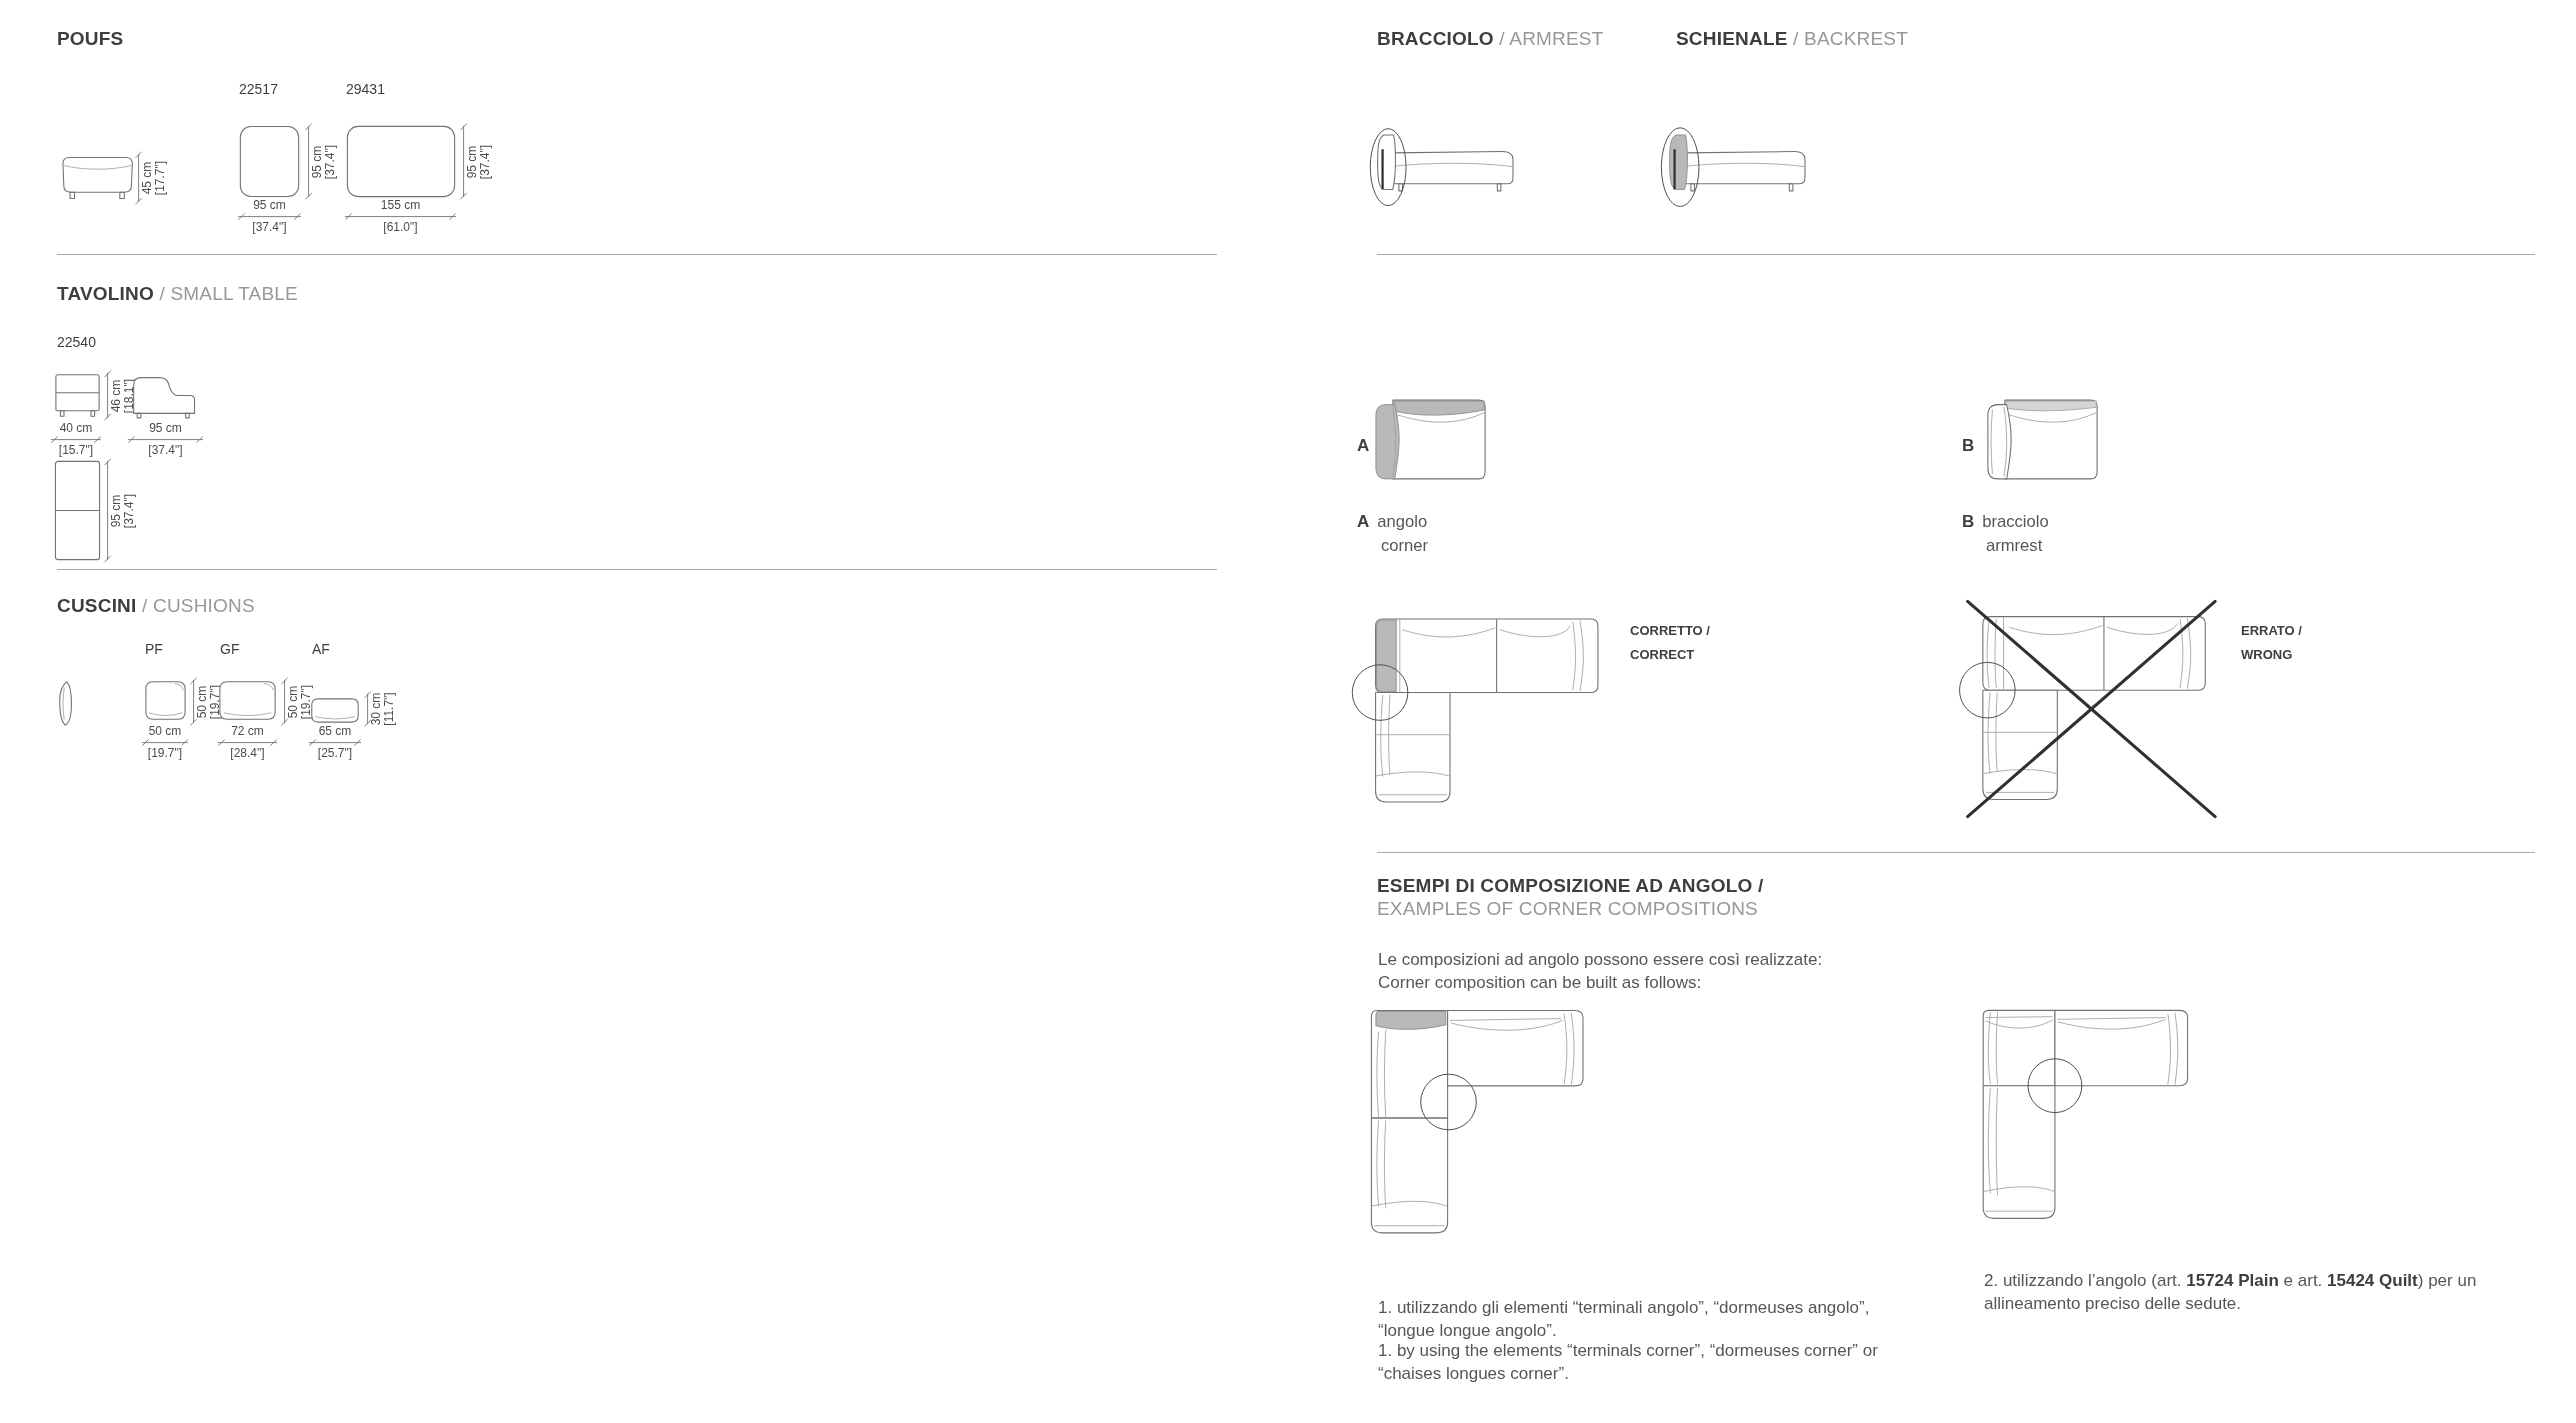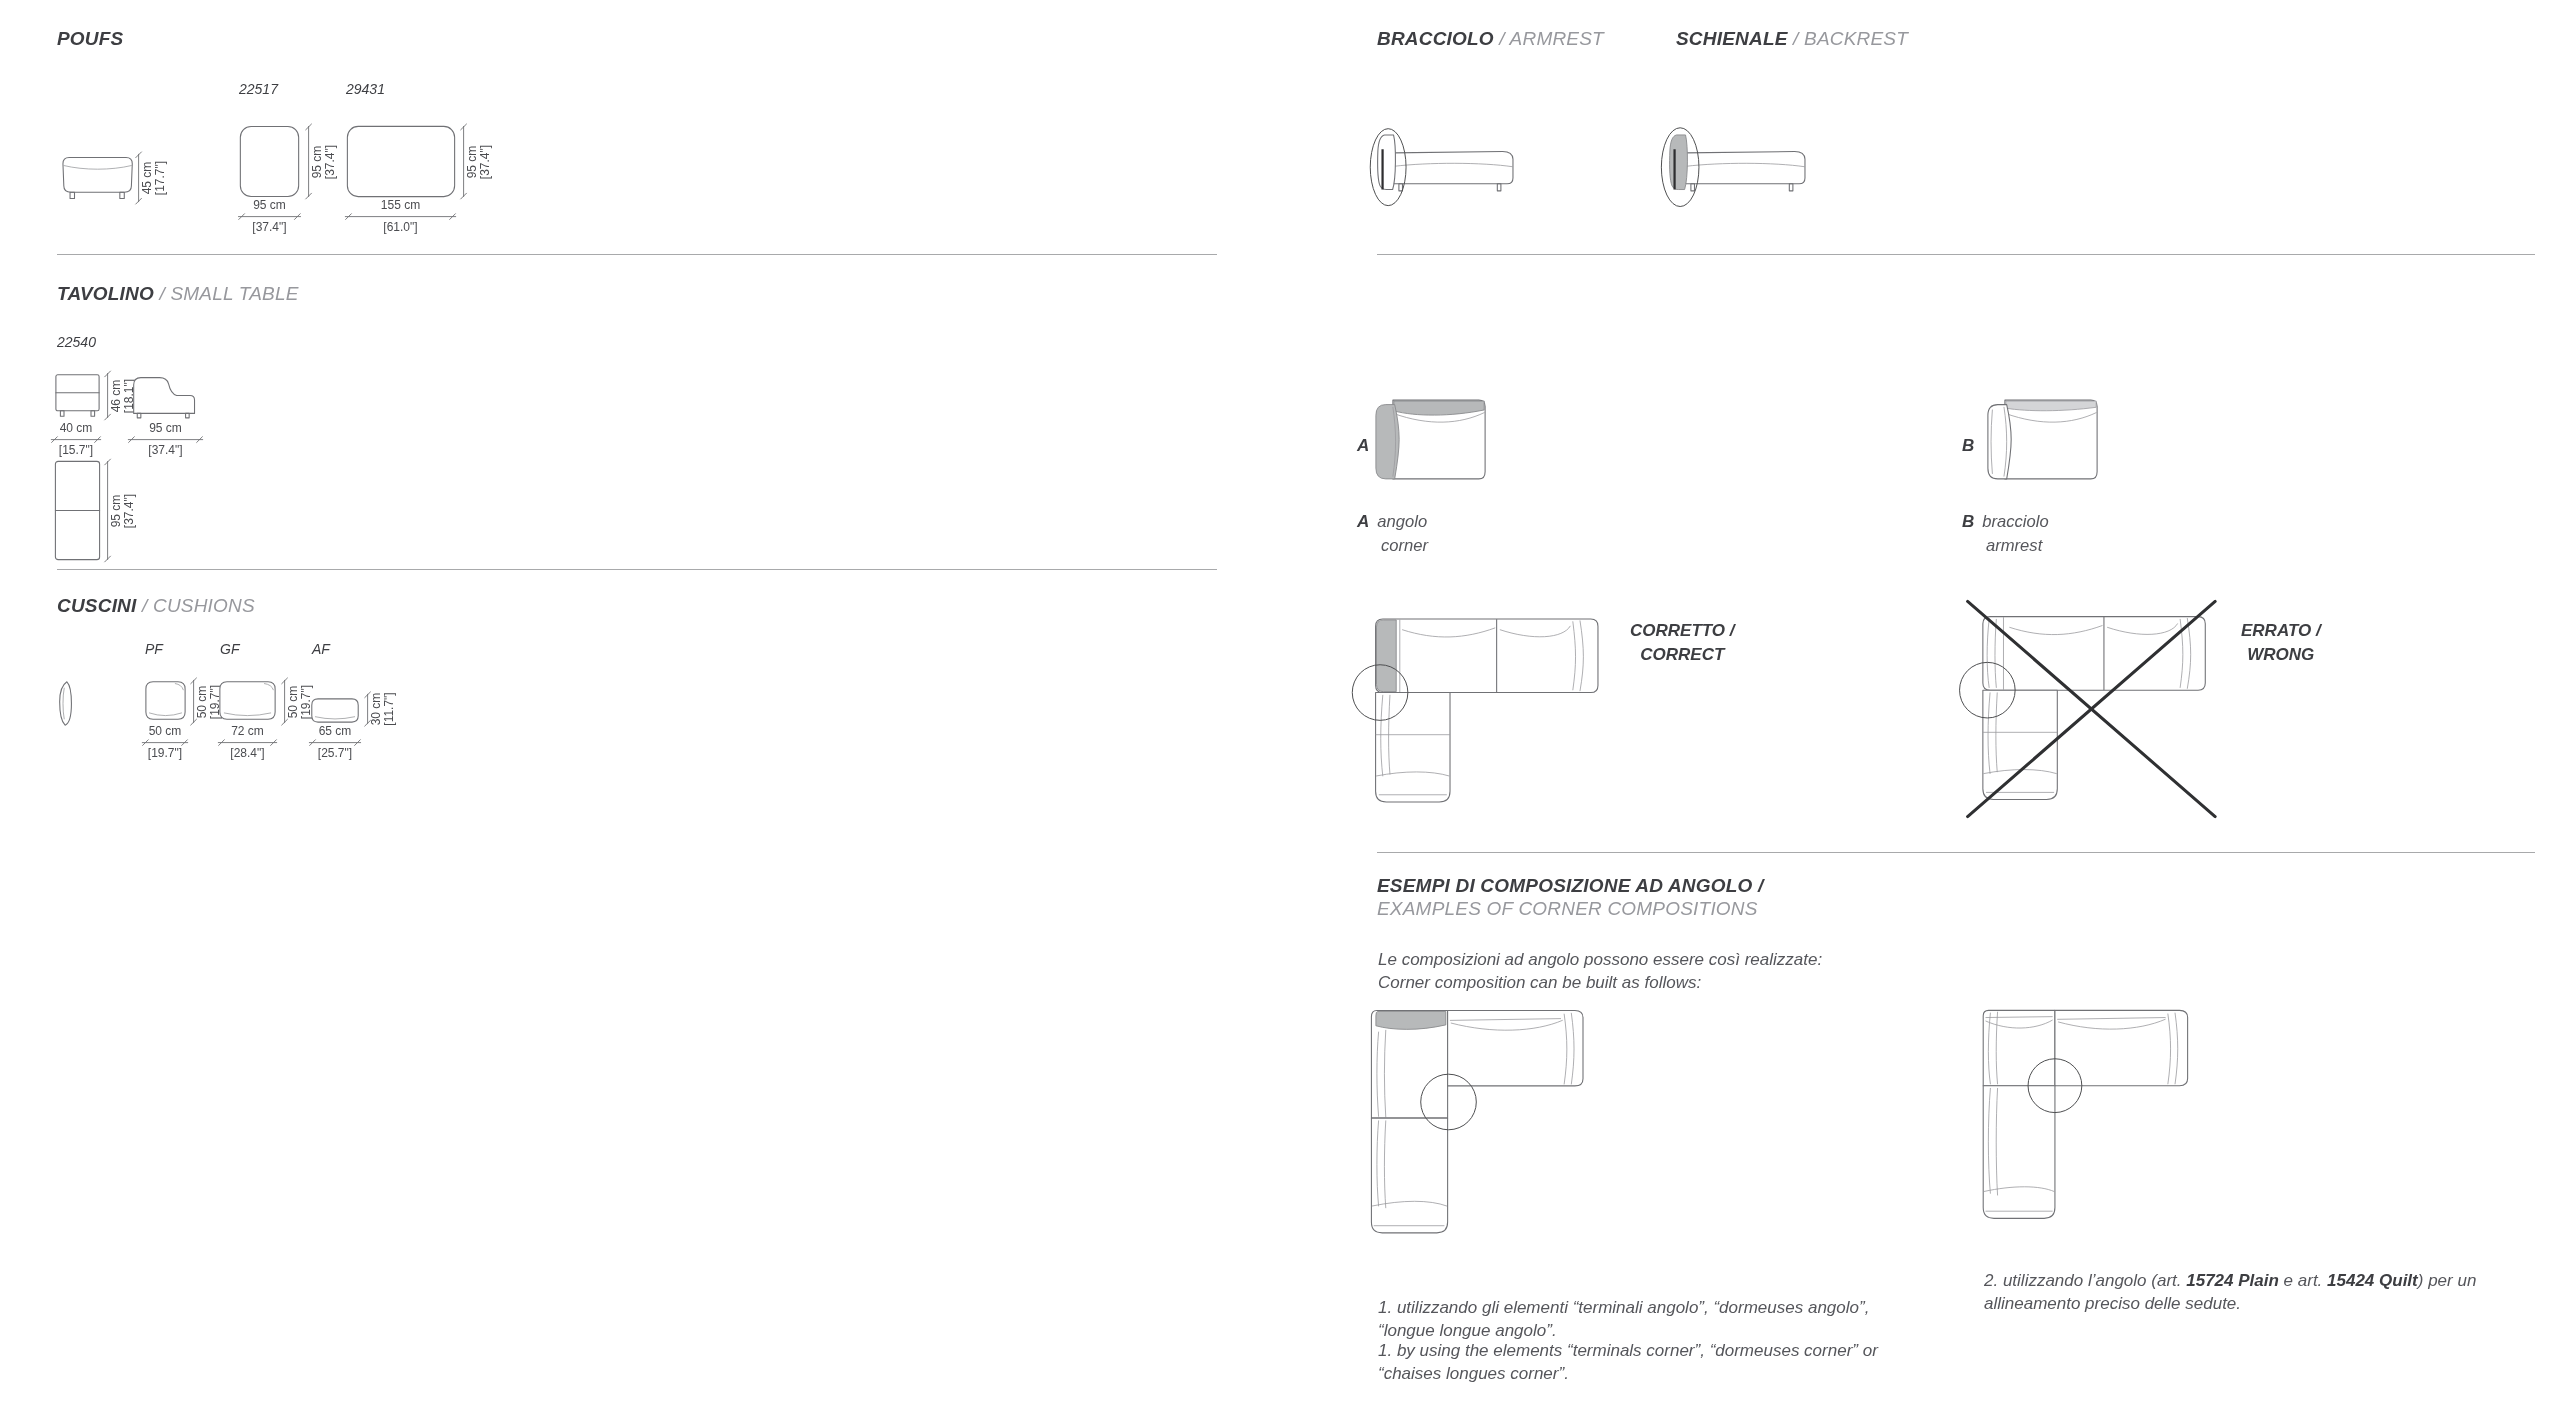--- a/index.html
+++ b/index.html
@@ -1,26 +1,26 @@
 <!DOCTYPE html>
 <html style="font-size:14.4px"><head>
 <meta charset="utf-8">
 <style>
   html,body{margin:0;padding:0;background:#fff;}
   #canvas{position:relative;width:2576px;height:1424px;background:#ffffff;overflow:hidden;
           font-family:"Liberation Sans","DejaVu Sans",sans-serif;color:#55565b;}
-  .abs{position:absolute;font-style:italic;}
+  .abs{position:absolute;}
   .h1{font-size:19px;line-height:23px;font-weight:bold;color:#3d3e42;letter-spacing:0.2px;white-space:nowrap;}
   .h1 .sec{font-weight:normal;color:#97989d;}
   .code{font-size:14px;line-height:21.5px;color:#3d3e42;white-space:nowrap;}
   .lbl{font-size:17px;font-weight:bold;color:#3d3e42;}
   .legend{font-size:16.6px;line-height:24px;color:#55565b;}
   .legend .lbl{margin-right:8px;}
   .legend .indent{padding-left:24px;}
-  .caption{font-size:17px;line-height:24px;font-weight:bold;color:#3d3e42;white-space:nowrap;text-align:center;}
+  .caption{font-size:13px;line-height:24px;font-weight:bold;color:#3d3e42;white-space:nowrap;}
   .body-txt{font-size:17px;line-height:23px;color:#55565b;}
   .body-txt b{color:#3d3e42;}
   .rule{position:absolute;height:0.9px;background:#a8a9ab;}
   
   .hdim{position:absolute;text-align:center;font-size:12px;line-height:13.5px;color:#4b4c50;white-space:nowrap;}
   .hdim svg{display:block;margin:0.9px 0;overflow:visible;}
   .vdim{position:absolute;}
   .vdim svg{position:absolute;left:0;top:0;overflow:visible;}
   .vtext{position:absolute;left:19px;top:50%;transform:translate(-50%,-50%) rotate(-90deg);
          white-space:nowrap;font-size:12px;line-height:13px;color:#4b4c50;text-align:center;}

